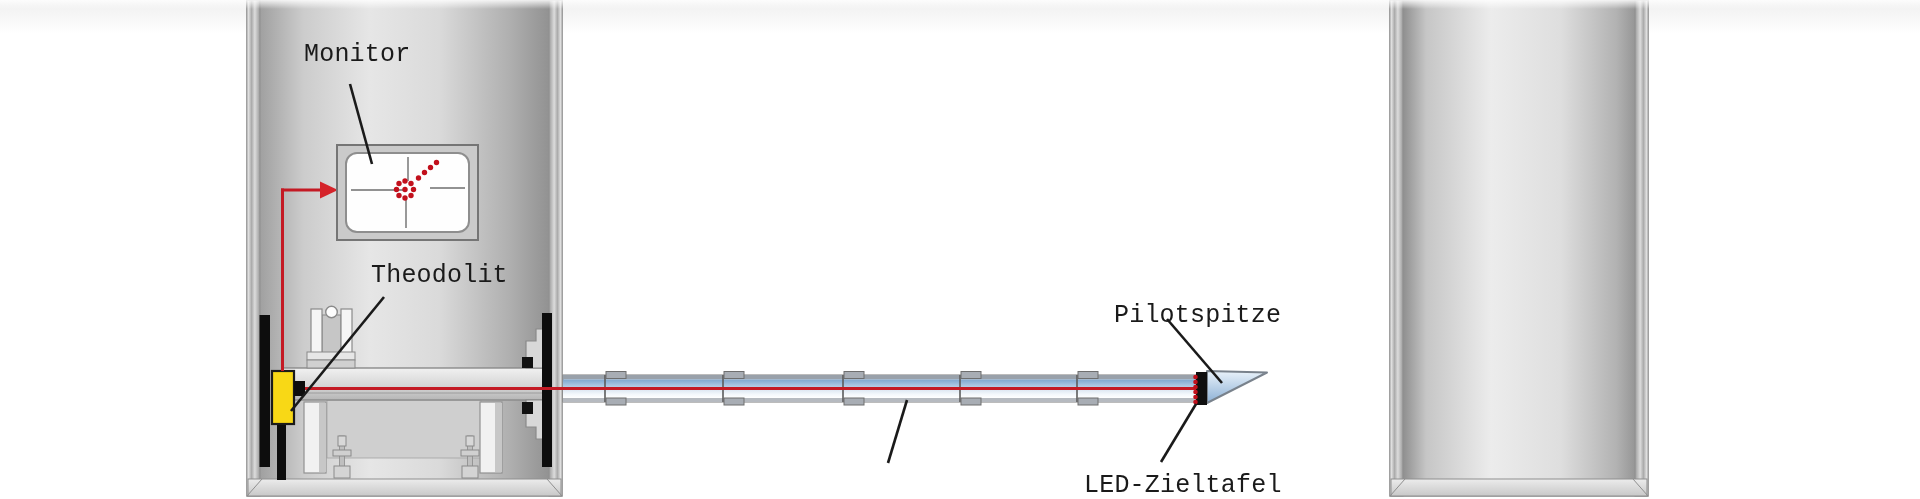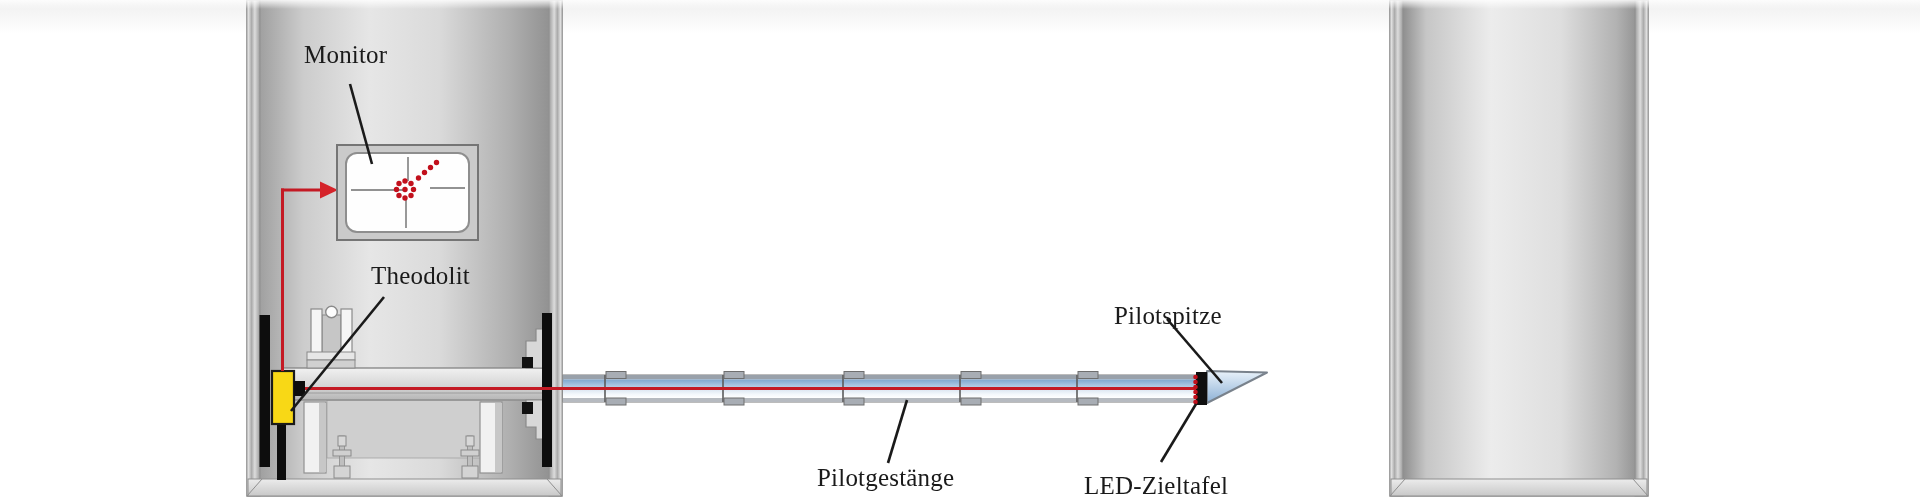--- a/index.html
+++ b/index.html
@@ -1,17 +1,17 @@
 <!DOCTYPE html>
 <html style="--sight_line_red: #c41a24; --arrow_red: #d5232a; --theodolite_yellow: #f8d816; --led_dot_red: #c2101c; --rod_blue: #8fb4d8; --shaft_gray: #d9d9d9; --label_black: #1a1a1a;"><head>
 <meta charset="utf-8">
 <style>
   html,body{margin:0;padding:0;background:#fff;}
   #stage{position:relative;width:1920px;height:499px;overflow:hidden;
-         font-family:Liberation Serif, serif;background:#ffffff;}
+         font-family:Liberation Mono, monospace;background:#ffffff;}
   #scene{position:absolute;left:0;top:0;}
   .label{position:absolute;color:#1a1a1a;font-size:25px;font-weight:400;
          letter-spacing:0.2px;white-space:nowrap;line-height:1;}
   .c-sight{stroke:var(--sight_line_red,#c41a24);}
   .c-arrow{fill:var(--arrow_red,#d5232a);}
   .c-yellow{fill:var(--theodolite_yellow,#f8d816);}
   .c-led{fill:var(--led_dot_red,#c41a24);}
 </style>
 </head>
 <body>
@@ -237,16 +237,15 @@
     <line x1="907" y1="400" x2="888" y2="463"></line>
     <line x1="1196" y1="404" x2="1161" y2="462"></line>
   </g>
 
   <rect x="0" y="0" width="1920" height="9" fill="url(#fadeTop)"></rect>
 </svg>
 
 <div class="label" style="left:304px;top:42px;">Monitor</div>
 <div class="label" style="left:371px;top:263px;">Theodolit</div>
 <div class="label" style="left:1114px;top:303px;">Pilotspitze</div>
-<div class="label" style="left:817px;top:465px;">Pilotgestänge</div>
 <div class="label" style="left:1084px;top:473px;">LED-Zieltafel</div>
 
 </div>
 
 </body></html>

